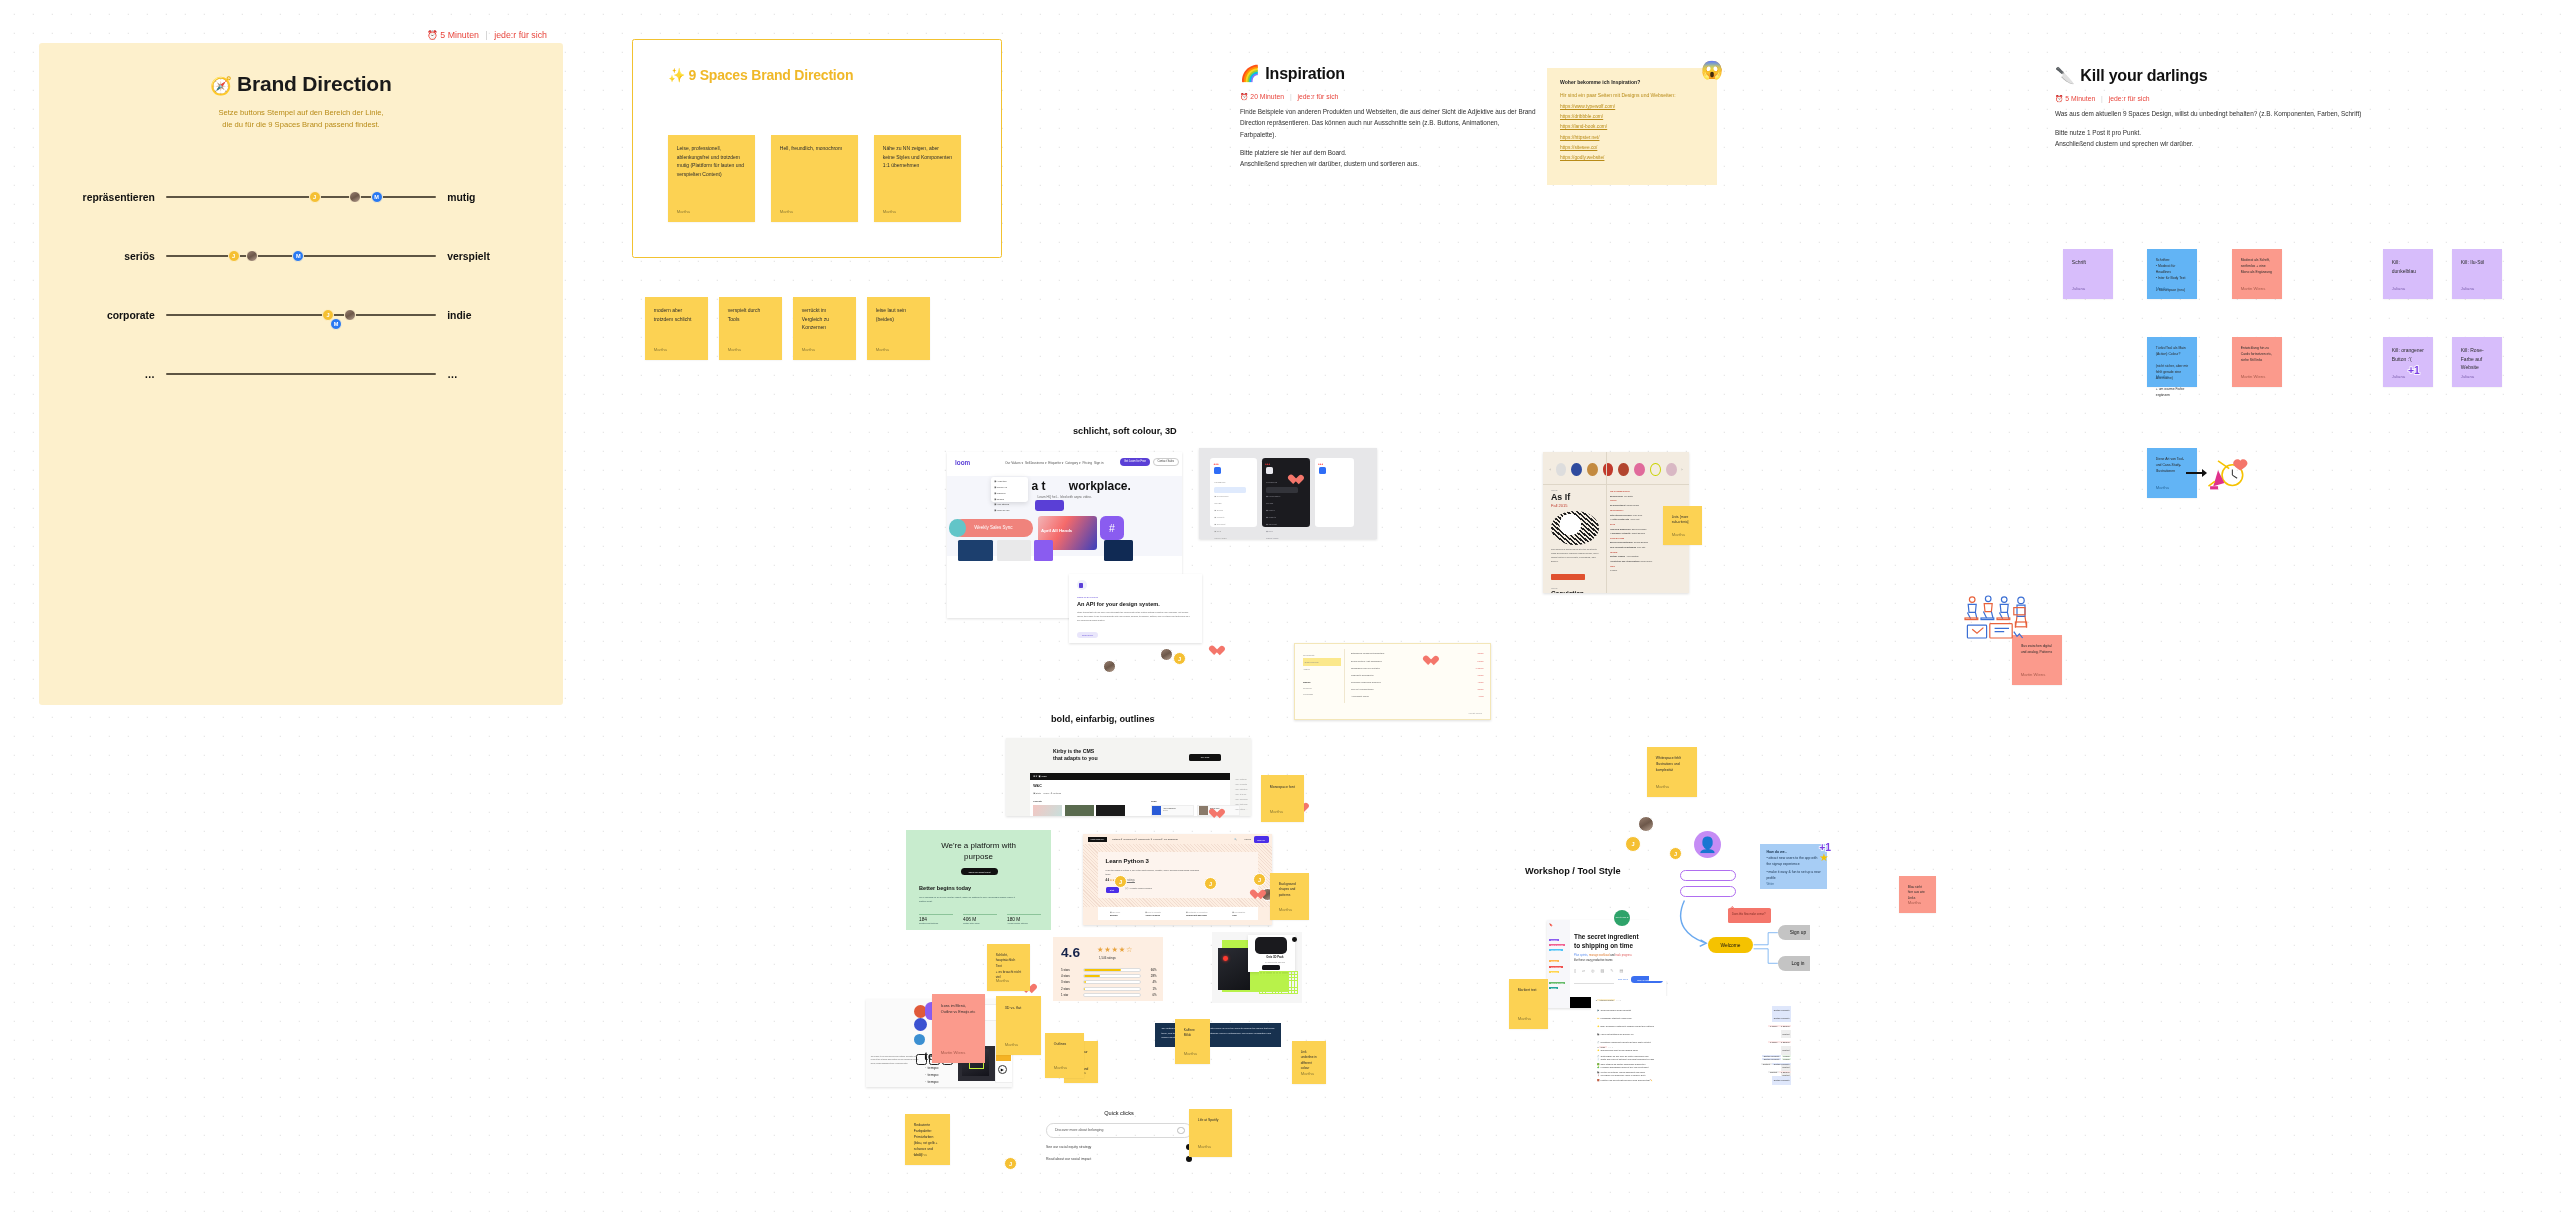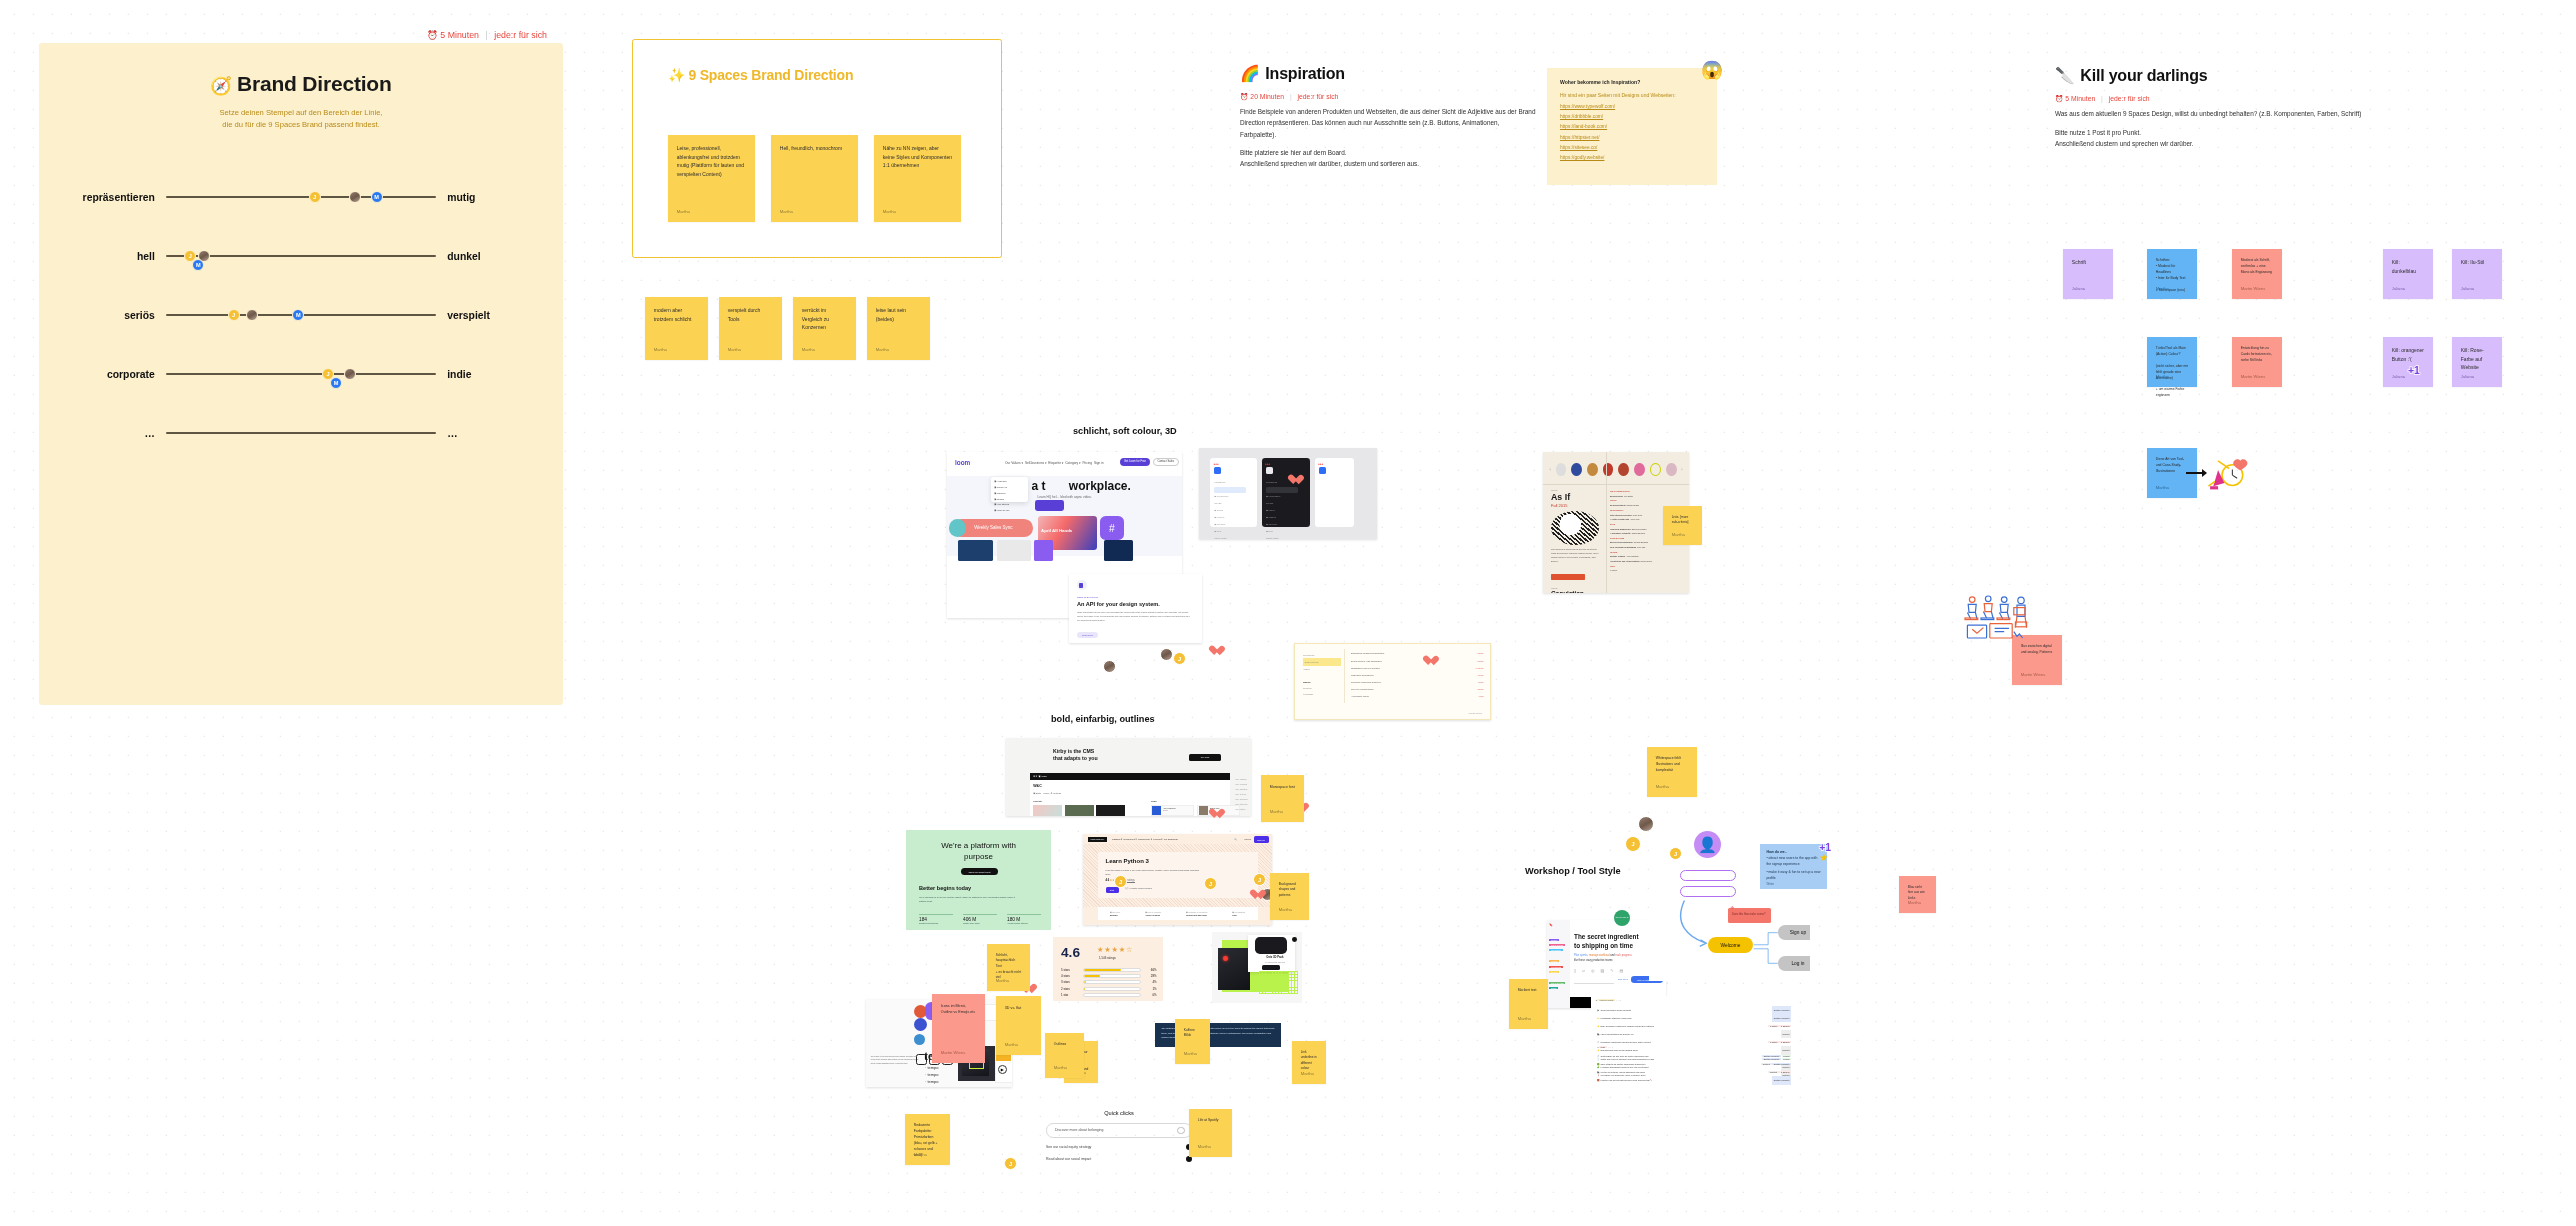--- a/index.html
+++ b/index.html
@@ -114,44 +114,34 @@
     <span class="sep">|</span>
     <span class="who">jede:r für sich</span>
   </div>
 
   <div id="bd-title-row">
     <div id="bd-title">
       <span class="emoji">🧭</span><span>Brand Direction</span>
     </div>
   </div>
   <div id="bd-subtitle">
-    <div>Setze deinen Stempel auf den Bereich der Linie,</div>
+    <div>Setze buttons Stempel auf den Bereich der Linie,</div>
     <div>die du für die 9 Spaces Brand passend findest.</div>
   </div>
 
   <div id="bd-scales">
       <div class="scale-row">
         <div class="scale-left">repräsentieren</div>
         <div class="scale-track">
           <div class="scale-line"></div>
           <div class="stamp j" style="left: 55%;">J</div>
           <div class="stamp p" style="left: 70%;"></div>
           <div class="stamp m" style="left: 78%;">M</div>
         </div>
         <div class="scale-right">mutig</div>
-      </div>
-      <div class="scale-row">
-        <div class="scale-left">hell</div>
-        <div class="scale-track">
-          <div class="scale-line"></div>
-          <div class="stamp j" style="left: 9%;">J</div>
-          <div class="stamp p" style="left: 14%;"></div>
-          <div class="stamp m" style="left: 12%; top: 14.5px;">M</div>
-        </div>
-        <div class="scale-right">dunkel</div>
       </div>
       <div class="scale-row">
         <div class="scale-left">seriös</div>
         <div class="scale-track">
           <div class="scale-line"></div>
           <div class="stamp j" style="left: 25%;">J</div>
           <div class="stamp p" style="left: 32%;"></div>
           <div class="stamp m" style="left: 49%;">M</div>
         </div>
         <div class="scale-right">verspielt</div>

